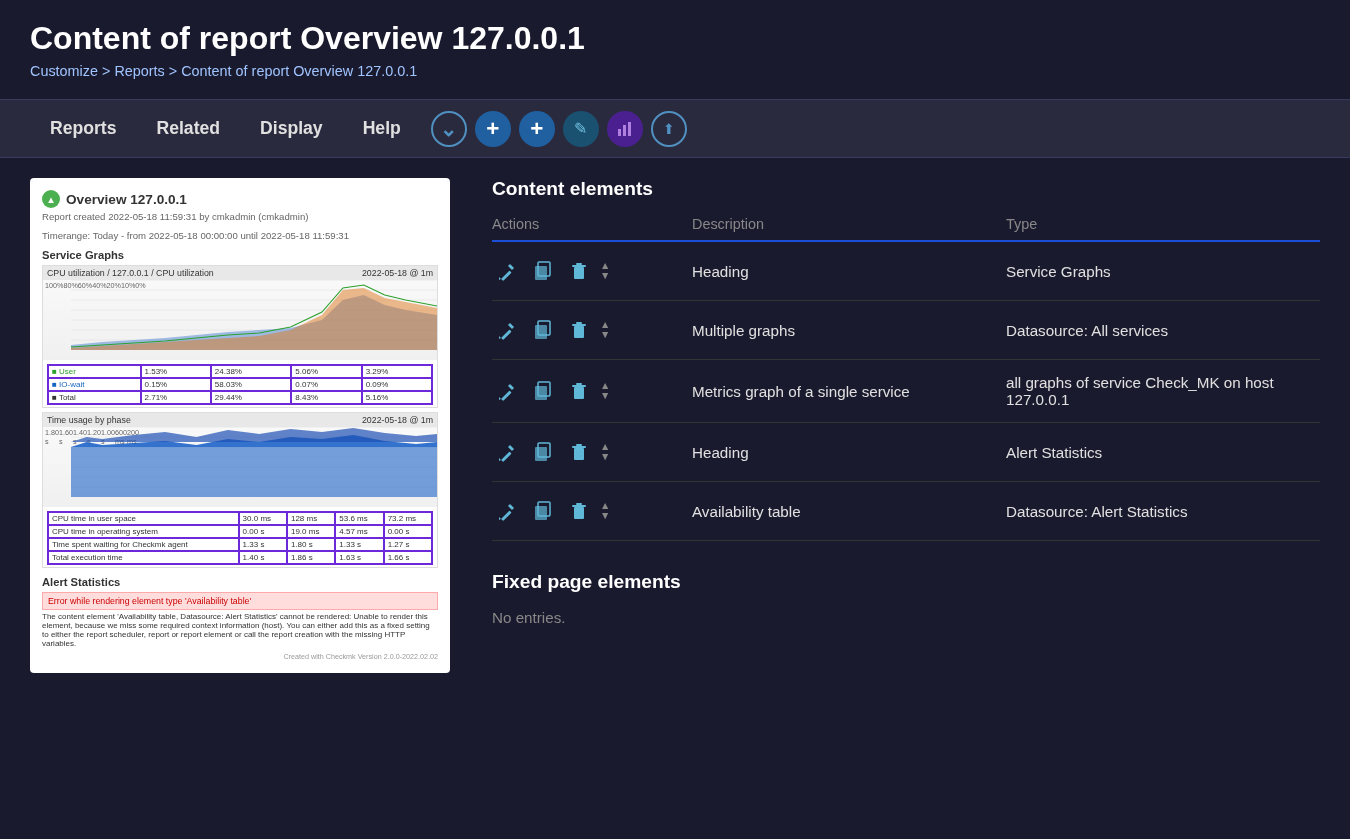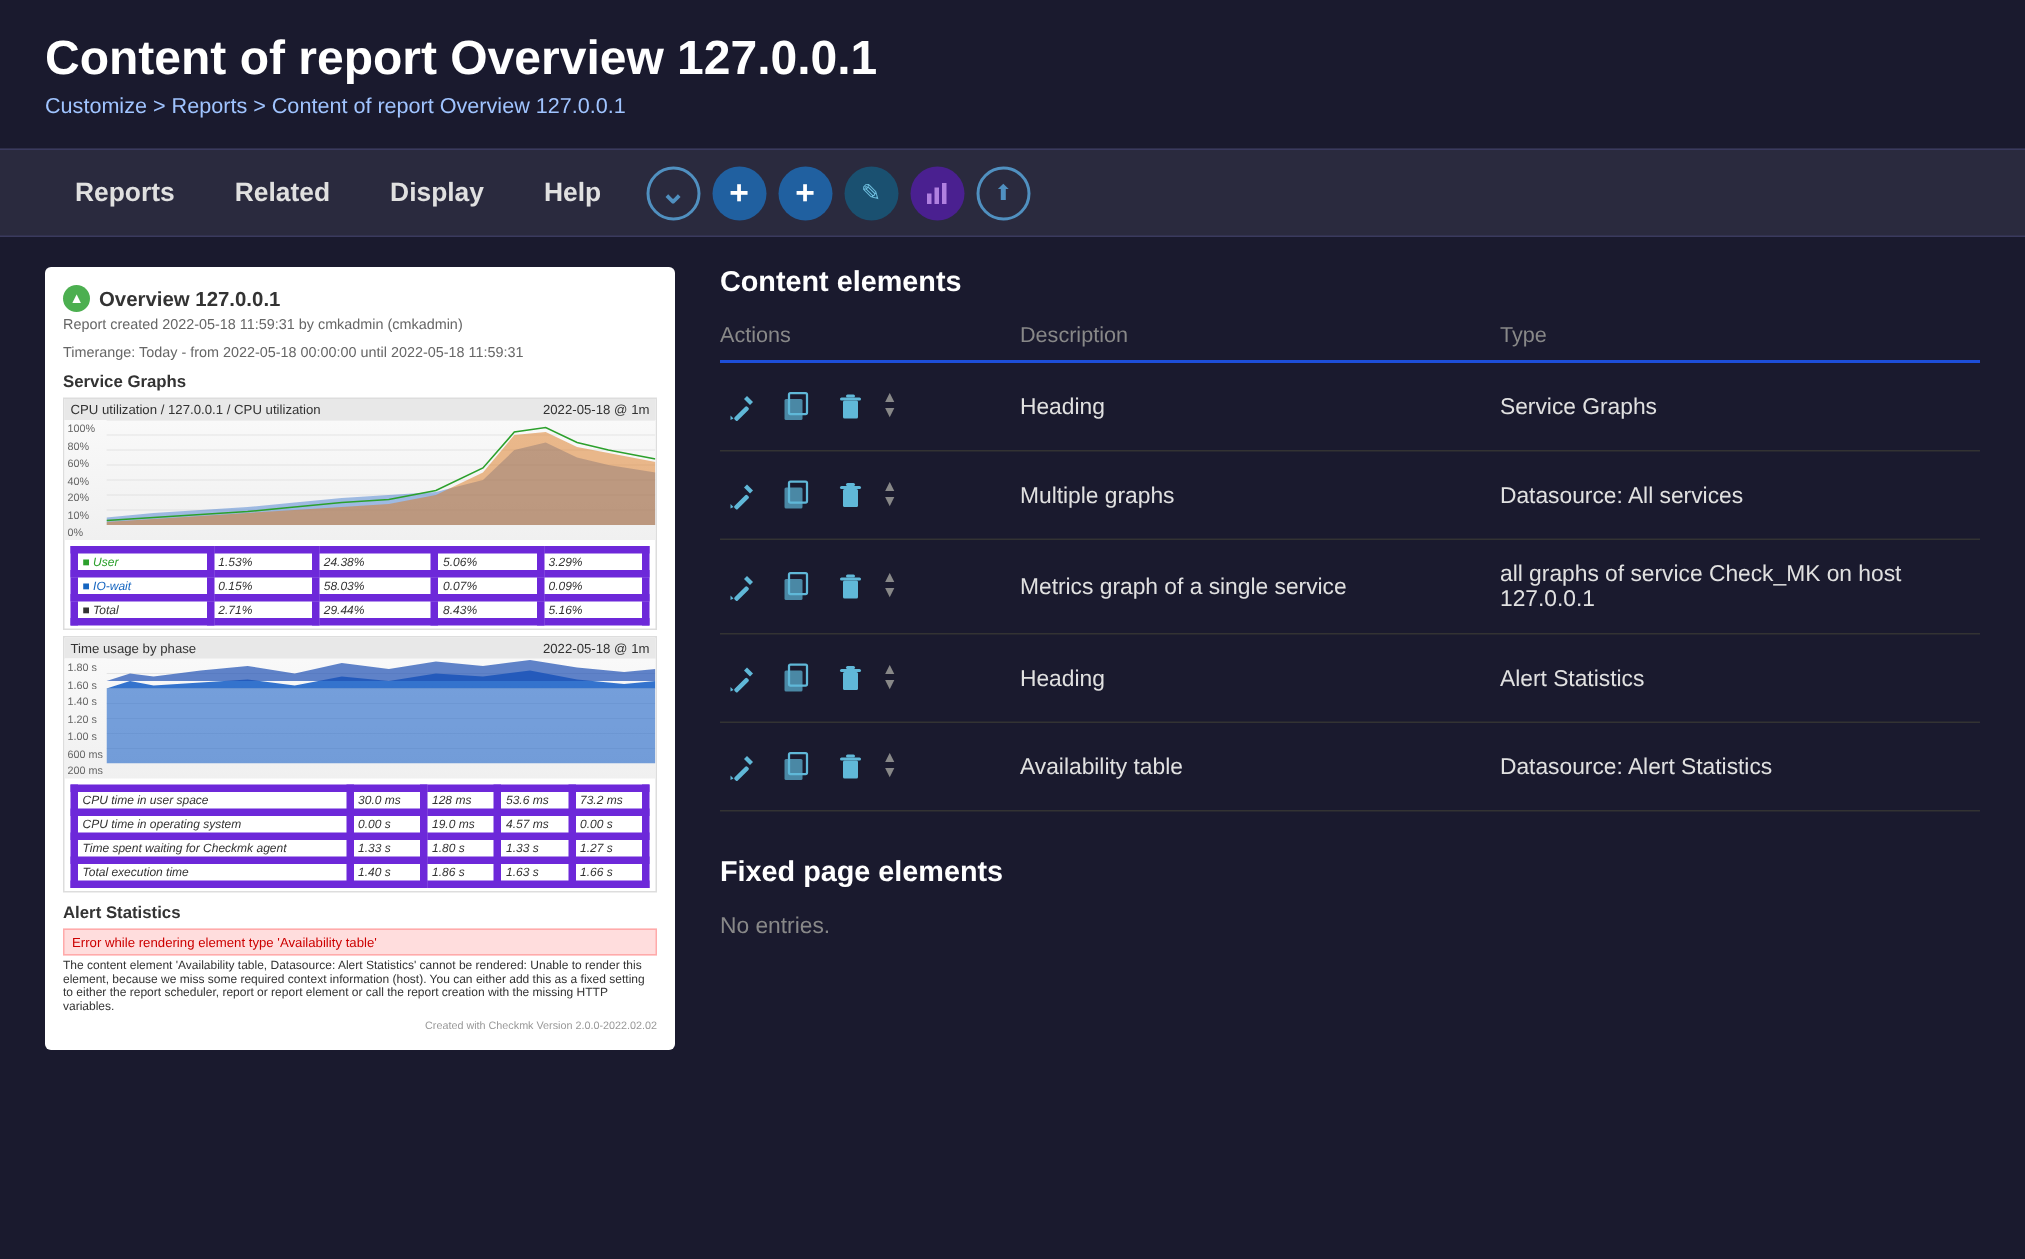--- a/index.html
+++ b/index.html
@@ -143,21 +143,21 @@
     }
     .graph-y-labels {
       position: absolute;
       left: 0;
       top: 0;
       height: 100%;
       width: 28px;
       font-size: 0.45rem;
       color: #666;
       display: flex;
-      flex-direction: column;
+      flex-direction: row;
       justify-content: space-between;
       padding: 1px 2px;
     }
     .graph-area {
       position: absolute;
       left: 28px;
       right: 0;
       top: 0;
       bottom: 0;
     }
@@ -166,23 +166,22 @@
       font-size: 0.5rem;
       color: #333;
     }
     .preview-table {
       width: 100%;
       border-collapse: collapse;
       font-size: 0.5rem;
       margin-top: 2px;
     }
     .preview-table td {
-      border: 5px solid #6d28d9;
+      border: 2px solid #6d28d9;
       padding: 1px 3px;
-      font-style: italic;
     }
     .preview-alert-section {
       margin-top: 8px;
     }
     .preview-error {
       background: #ffdddd;
       border: 1px solid #ffaaaa;
       padding: 3px 5px;
       font-size: 0.55rem;
       color: #cc0000;
@@ -196,21 +195,21 @@
     .preview-footer {
       font-size: 0.45rem;
       color: #999;
       text-align: right;
       margin-top: 4px;
     }
 
     
     .right-panel {
       flex: 1;
-      padding-left: 30px;
+      padding-left: 42px;
     }
     .section-title {
       font-size: 1.2rem;
       font-weight: bold;
       color: #ffffff;
       margin-bottom: 16px;
     }
     .content-table {
       width: 100%;
     }

